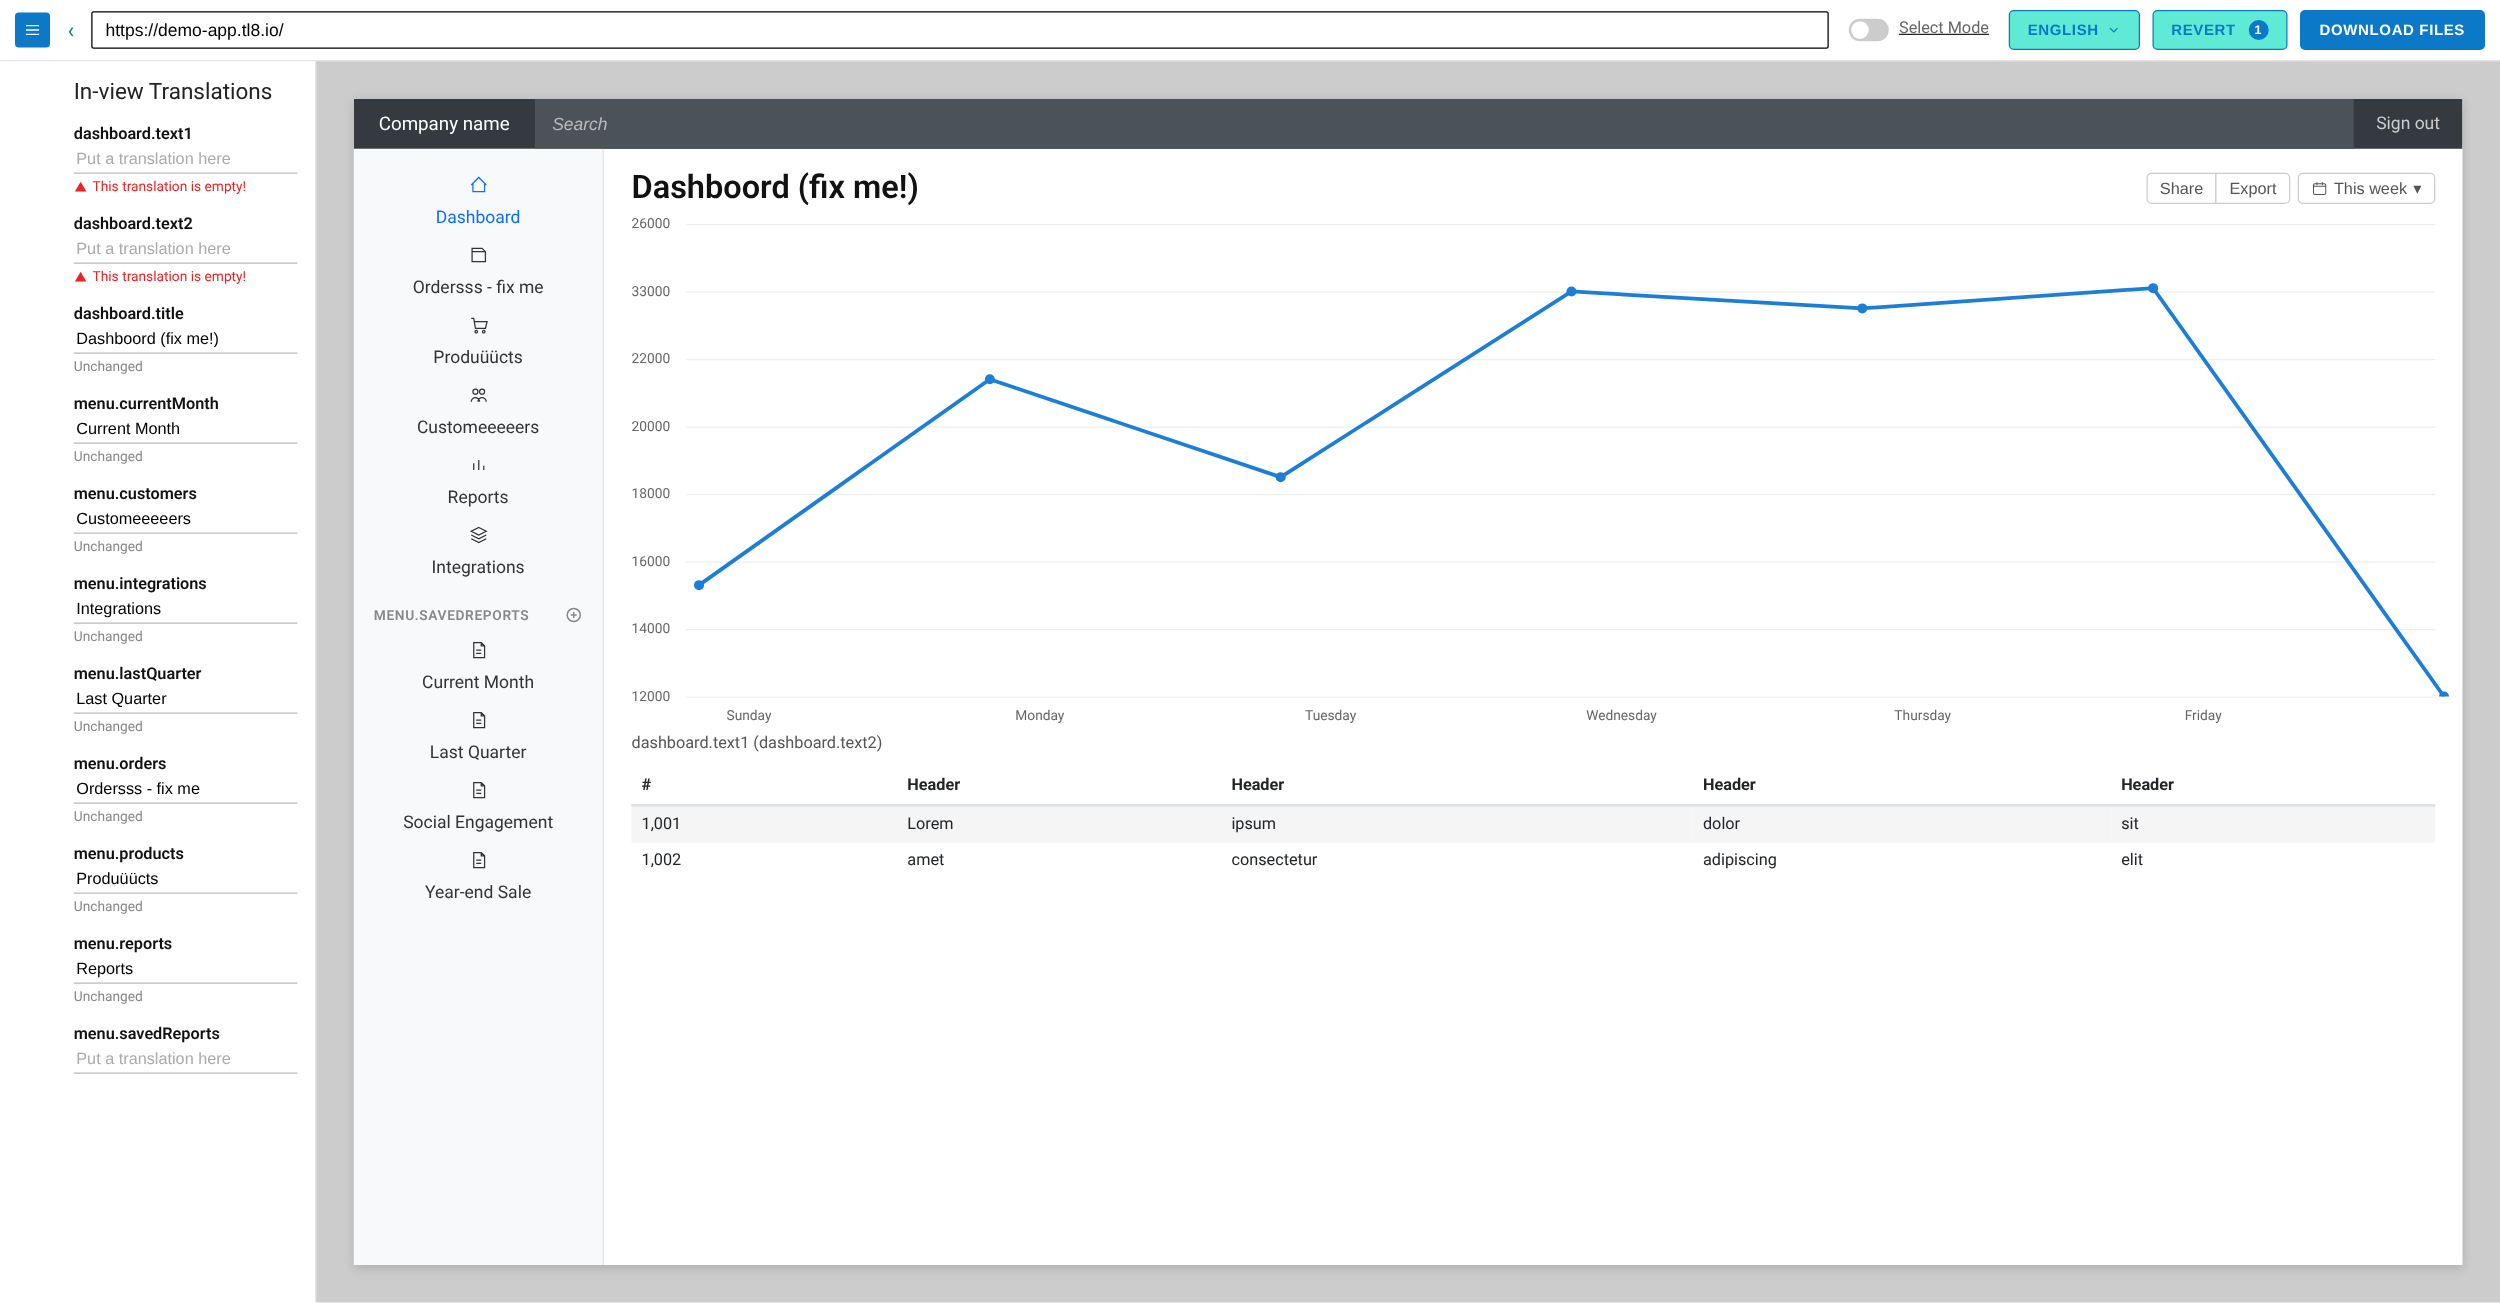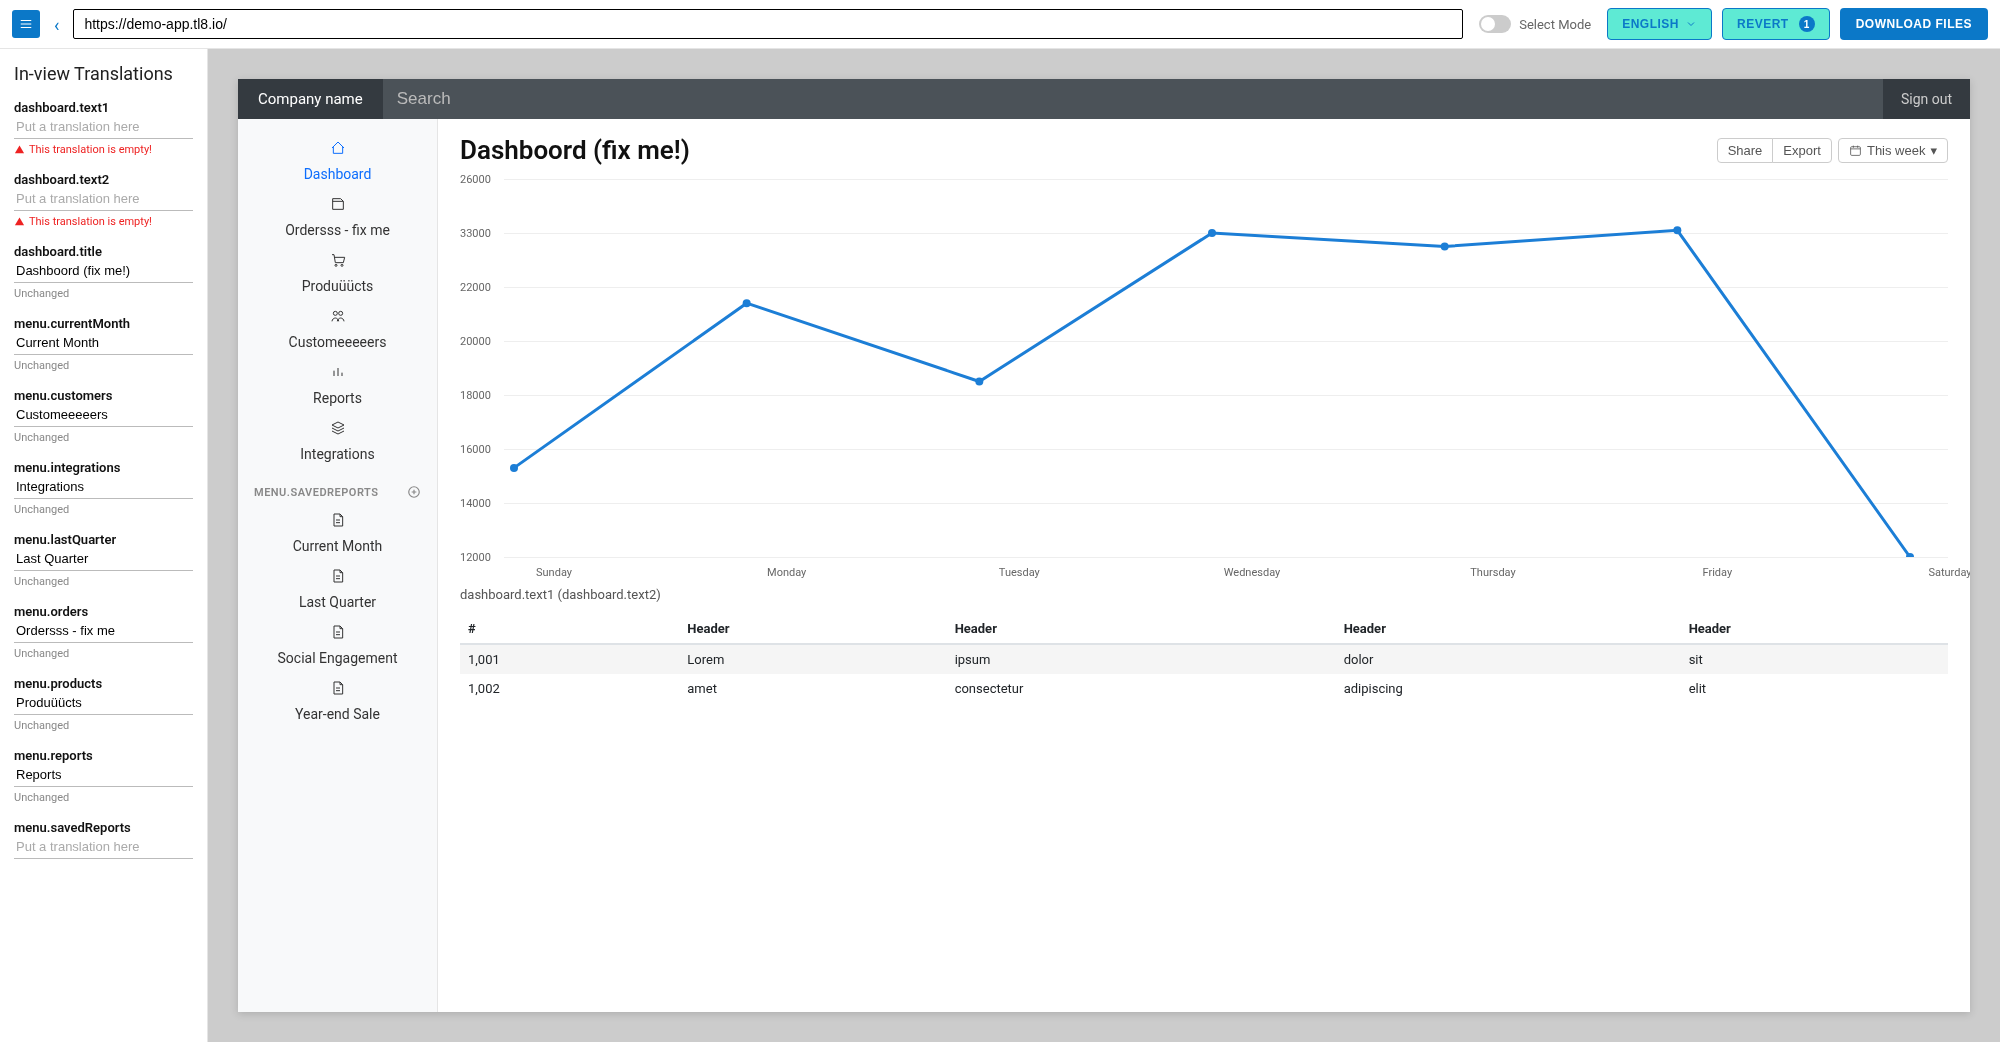--- a/index.html
+++ b/index.html
@@ -2,44 +2,44 @@
 <html><head>
 <meta charset="utf-8">
 <style>
   *{box-sizing:border-box;margin:0;padding:0;}
   html,body{width:100%;height:100%;font-family:-apple-system,BlinkMacSystemFont,"Segoe UI",Roboto,Helvetica,Arial,sans-serif;font-size:14px;color:#212529;background:#fff;}
   .topbar{display:flex;align-items:center;padding:8px 12px;gap:10px;border-bottom:1px solid #e5e5e5;background:#fff;}
   .menu-btn{width:28px;height:28px;background:#0b78c8;color:#fff;border:none;border-radius:3px;display:flex;align-items:center;justify-content:center;cursor:pointer;}
   .menu-btn svg{width:14px;height:14px;}
   .back-chevron{color:#0b78c8;font-size:18px;cursor:pointer;padding:0 4px;}
   .url-input{flex:1;height:30px;border:1px solid #000;padding:0 10px;font-size:14px;outline:none;border-radius:2px;}
-  .toggle{display:flex;align-items:center;gap:8px;padding:0 6px;cursor:pointer;}
+  .toggle{display:flex;gap:8px;padding:0 6px;cursor:pointer;text-decoration:underline;}
   .toggle-track{width:32px;height:18px;background:#ccc;border-radius:10px;position:relative;}
   .toggle-knob{width:14px;height:14px;background:#fff;border-radius:50%;position:absolute;top:2px;left:2px;}
   .toggle-label{color:#666;font-size:13px;}
   .btn-outline{border:1px solid #0b78c8;color:#0b78c8;background:#5eead4;border-radius:4px;height:32px;padding:0 14px;font-weight:600;letter-spacing:.5px;font-size:12px;display:inline-flex;align-items:center;gap:6px;cursor:pointer;}
   .btn-outline svg{width:12px;height:12px;}
   .btn-primary{border:none;background:#0b78c8;color:#fff;border-radius:4px;height:32px;padding:0 16px;font-weight:600;letter-spacing:.5px;font-size:12px;cursor:pointer;}
   .badge-num{background:#0b78c8;color:#fff;border-radius:50%;width:16px;height:16px;display:inline-flex;align-items:center;justify-content:center;font-size:10px;font-weight:700;}
   .btn-outline .badge-num{margin-left:4px;}
   .main{display:flex;height:calc(100% - 50px);}
-  .left-panel{width:208px;border-right:1px solid #e5e5e5;overflow-y:auto;padding:14px;}
+  .left-panel{width:208px;border-right:1px solid #e5e5e5;overflow-y:auto;padding:14px;margin-left:45px;}
   .left-panel h2{font-size:18px;font-weight:400;margin-bottom:16px;color:#222;}
   .tkey{font-size:13px;font-weight:600;color:#111;margin-top:16px;}
   .tinput{width:100%;border:none;border-bottom:1px solid #bbb;padding:4px 2px;font-size:13px;background:transparent;outline:none;}
   .tinput::placeholder{color:#aaa;}
   .terr{color:#e22;font-size:11px;display:flex;align-items:center;gap:4px;margin-top:4px;}
   .terr svg{width:11px;height:11px;}
   .tstatus{color:#888;font-size:11px;margin-top:4px;}
   .preview{flex:1;background:#ccc;padding:30px;overflow:hidden;}
   .app{width:100%;height:100%;background:#fff;box-shadow:0 2px 8px rgba(0,0,0,.15);overflow:hidden;display:flex;flex-direction:column;}
   .app-top{display:flex;align-items:center;background:#343a40;color:#fff;height:40px;}
   .app-name{padding:0 20px;font-size:15px;white-space:nowrap;}
   .app-search{flex:1;background:#4b5258;height:100%;display:flex;align-items:center;}
-  .app-search input{background:transparent;border:none;color:#fff;height:100%;padding:0 14px;font-size:17px;width:100%;outline:none;}
+  .app-search input{background:transparent;border:none;color:#fff;height:100%;padding:0 14px;font-size:14px;width:100%;outline:none;font-style:italic;}
   .app-search input::placeholder{color:#bbb;}
   .signout{padding:0 18px;color:#ccc;font-size:14px;cursor:pointer;white-space:nowrap;}
   .app-body{display:flex;flex:1;overflow:hidden;}
   .app-sidebar{width:200px;background:#f8f9fa;border-right:1px solid #e5e5e5;padding:14px 0 0 0;overflow-y:auto;}
   .nav-item{display:flex;align-items:center;gap:10px;padding:7px 16px;font-size:14px;color:#333;cursor:pointer;flex-direction:column;}
   .nav-item.active{color:#0d6efd;}
   .nav-item svg{width:16px;height:16px;flex-shrink:0;stroke:currentColor;fill:none;stroke-width:1.5;}
   .nav-heading{display:flex;align-items:center;justify-content:space-between;padding:16px 16px 6px;font-size:11px;letter-spacing:.5px;color:#888;font-weight:600;}
   .nav-heading svg{width:14px;height:14px;stroke:#888;fill:none;stroke-width:2;cursor:pointer;}
   .app-content{flex:1;overflow:auto;padding:16px 22px;}

